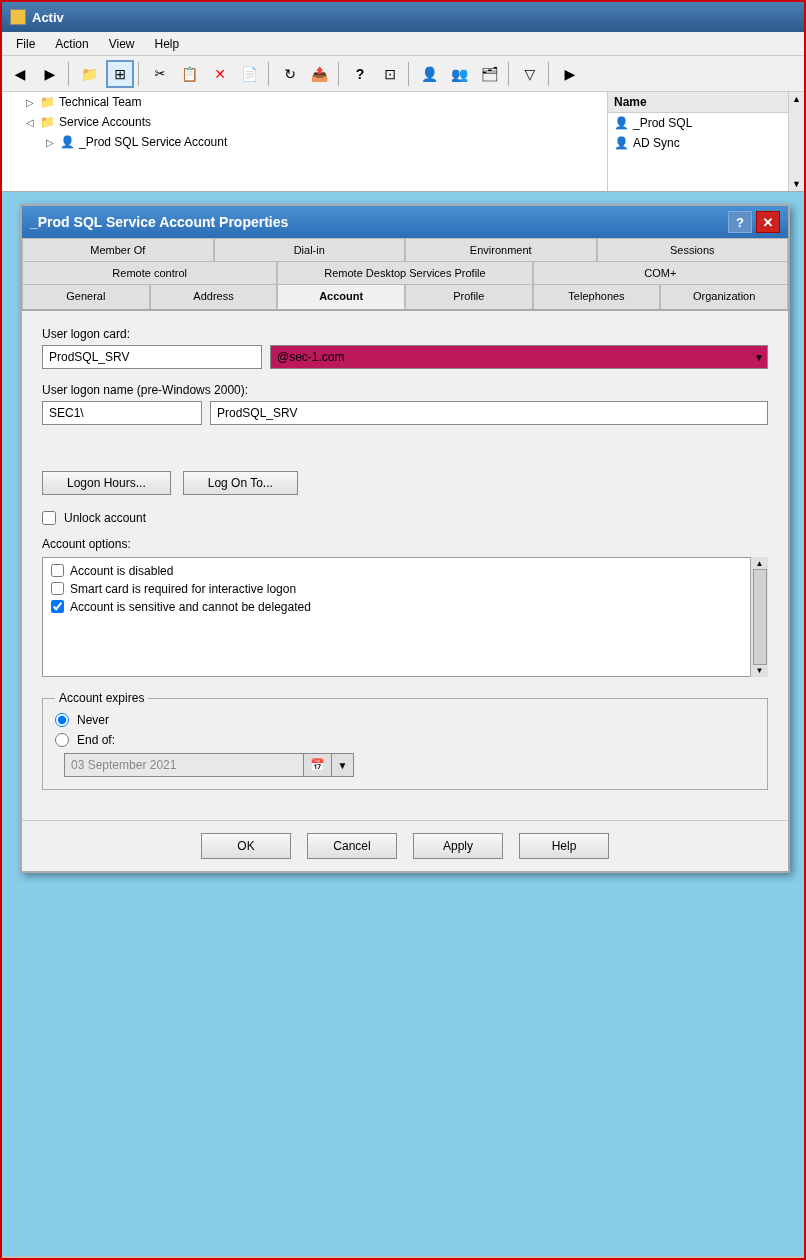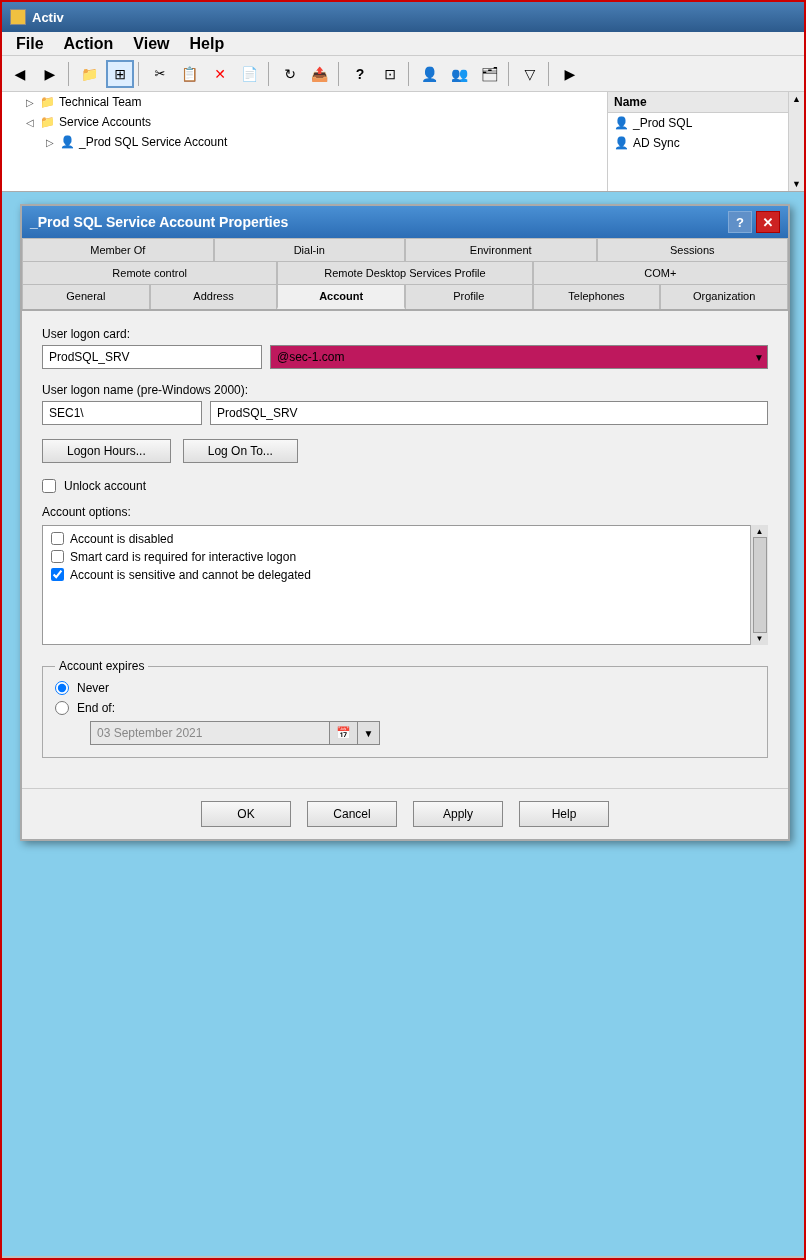--- a/index.html
+++ b/index.html
@@ -40,22 +40,21 @@
       background: #f0f0f0;
       height: 24px;
       display: flex;
       align-items: center;
       padding: 0 4px;
       border-bottom: 1px solid #ccc;
     }
     .menu-item {
       padding: 2px 10px;
       cursor: pointer;
-      font-size: 16px;
-      font-weight: bold;
+      font-size: 12px;
     }
 
     
     .toolbar {
       background: #f0f0f0;
       height: 36px;
       display: flex;
       align-items: center;
       padding: 2px 4px;
       border-bottom: 1px solid #ccc;
@@ -258,20 +257,21 @@
       gap: 12px;
       margin-bottom: 16px;
     }
     .win-btn {
       padding: 4px 24px;
       background: linear-gradient(to bottom, #f8f8f8, #e0e0e0);
       border: 1px solid #888;
       cursor: pointer;
       font-size: 12px;
       min-width: 90px;
+      margin-top: 32px;
     }
 
     .checkbox-row {
       display: flex;
       align-items: center;
       gap: 8px;
       margin-bottom: 12px;
     }
     .checkbox-row input[type=checkbox] {
       width: 14px; height: 14px;
@@ -291,21 +291,21 @@
       align-items: center;
       gap: 8px;
       margin-bottom: 6px;
     }
     .radio-row input[type=radio] {
       width: 14px; height: 14px;
     }
     .date-input-wrapper {
       display: flex;
       align-items: flex-start;
-      margin-left: 35px;
+      margin-left: 9px;
     }
     .date-input {
       border: 1px solid #888;
       padding: 3px 6px;
       background: #e8e8e8;
       font-size: 12px;
       height: 24px;
       width: 240px;
       color: #888;
     }

